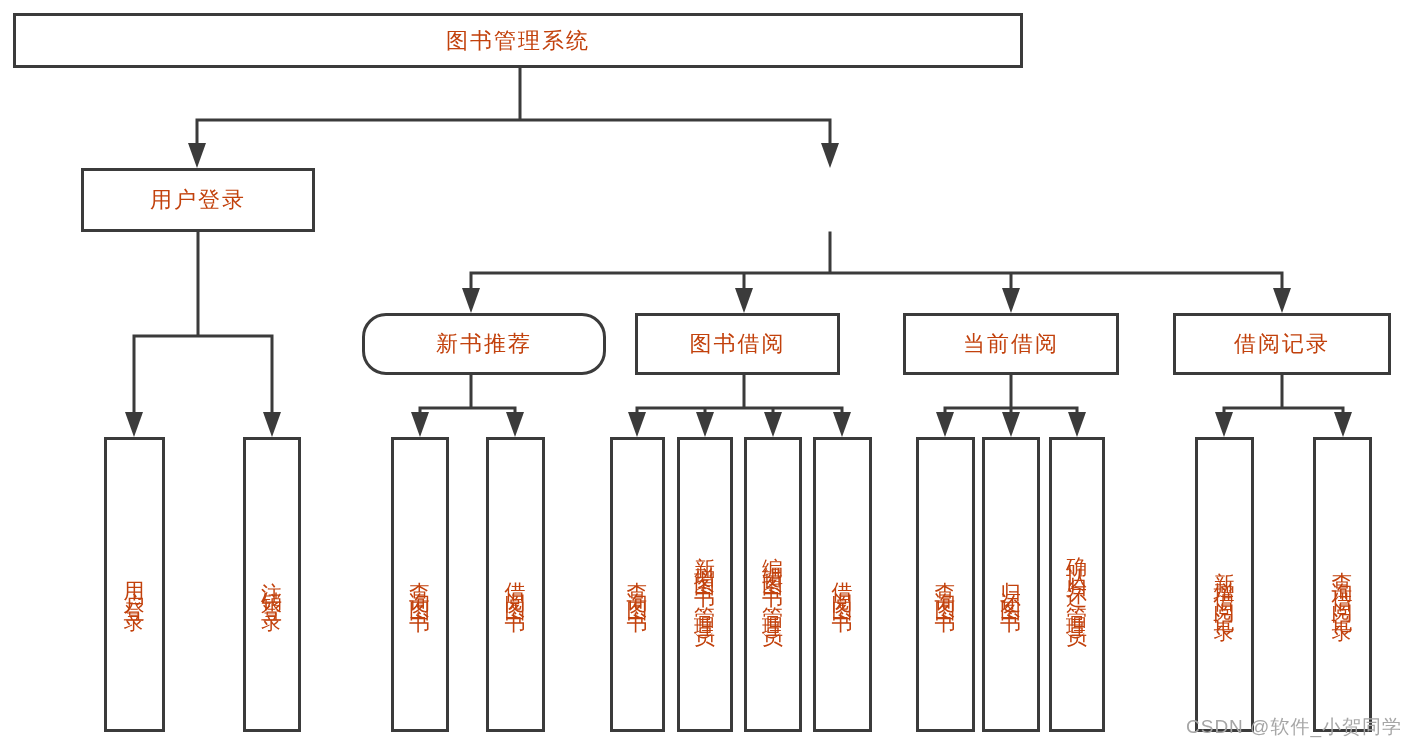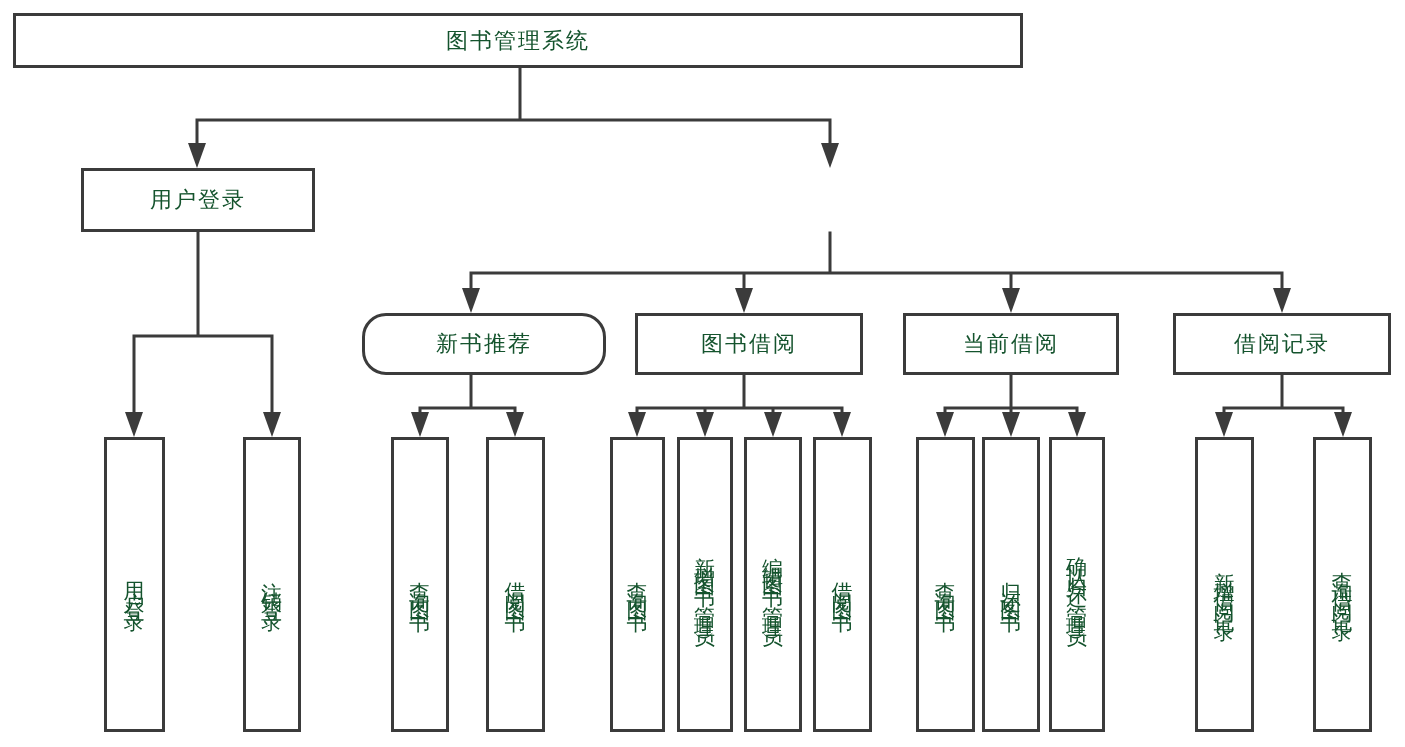--- a/index.html
+++ b/index.html
@@ -10,37 +10,37 @@
     font-family:"Liberation Sans",sans-serif;
     overflow:hidden;
   }
   .wires{position:absolute;left:0;top:0;z-index:1;}
   .node{
     position:absolute;z-index:2;
     box-sizing:border-box;
     border:3px solid #3b3b3b;
     background:#ffffff;
     display:flex;align-items:center;justify-content:center;
-    color:#14532d;
+    color:#c2410c;
   }
   .node.h{font-size:22px;letter-spacing:2px;white-space:nowrap;}
   .node.v span{
     writing-mode:vertical-rl;
     text-orientation:mixed;
     font-size:21px;
     letter-spacing:10px;
     line-height:1;
     white-space:nowrap;
   }
   
   .p-root{left:13px;top:13px;width:1010px;height:55px;}
   .p-user-login{left:81px;top:168px;width:234px;height:64px;}
   .p-book-mgmt{left:712px;top:168px;width:235px;height:65px;}
   .p-new-book{left:362px;top:313px;width:244px;height:62px;border-radius:24px;}
-  .p-book-borrow{left:635px;top:313px;width:228px;height:62px;}
+  .p-book-borrow{left:635px;top:313px;width:205px;height:62px;}
   .p-current-borrow{left:903px;top:313px;width:216px;height:62px;}
   .p-borrow-records{left:1173px;top:313px;width:218px;height:62px;}
   .p-ul1{left:104px;top:437px;width:61px;height:295px;}
   .p-ul2{left:243px;top:437px;width:58px;height:295px;}
   .p-nb1{left:391px;top:437px;width:58px;height:295px;}
   .p-nb2{left:486px;top:437px;width:59px;height:295px;}
   .p-bb1{left:610px;top:437px;width:55px;height:295px;}
   .p-bb2{left:677px;top:437px;width:56px;height:295px;}
   .p-bb3{left:744px;top:437px;width:58px;height:295px;}
   .p-bb4{left:813px;top:437px;width:59px;height:295px;}
@@ -178,13 +178,14 @@
     <span>确认归还（管理员）</span>
   </div>
 
   <div class="node v p-br1">
     <span>新增借阅记录</span>
   </div>
   <div class="node v p-br2">
     <span>查询借阅记录</span>
   </div>
 
+  <span class="watermark">CSDN @软件_小贺同学</span>
 </div>
 
 </body></html>

